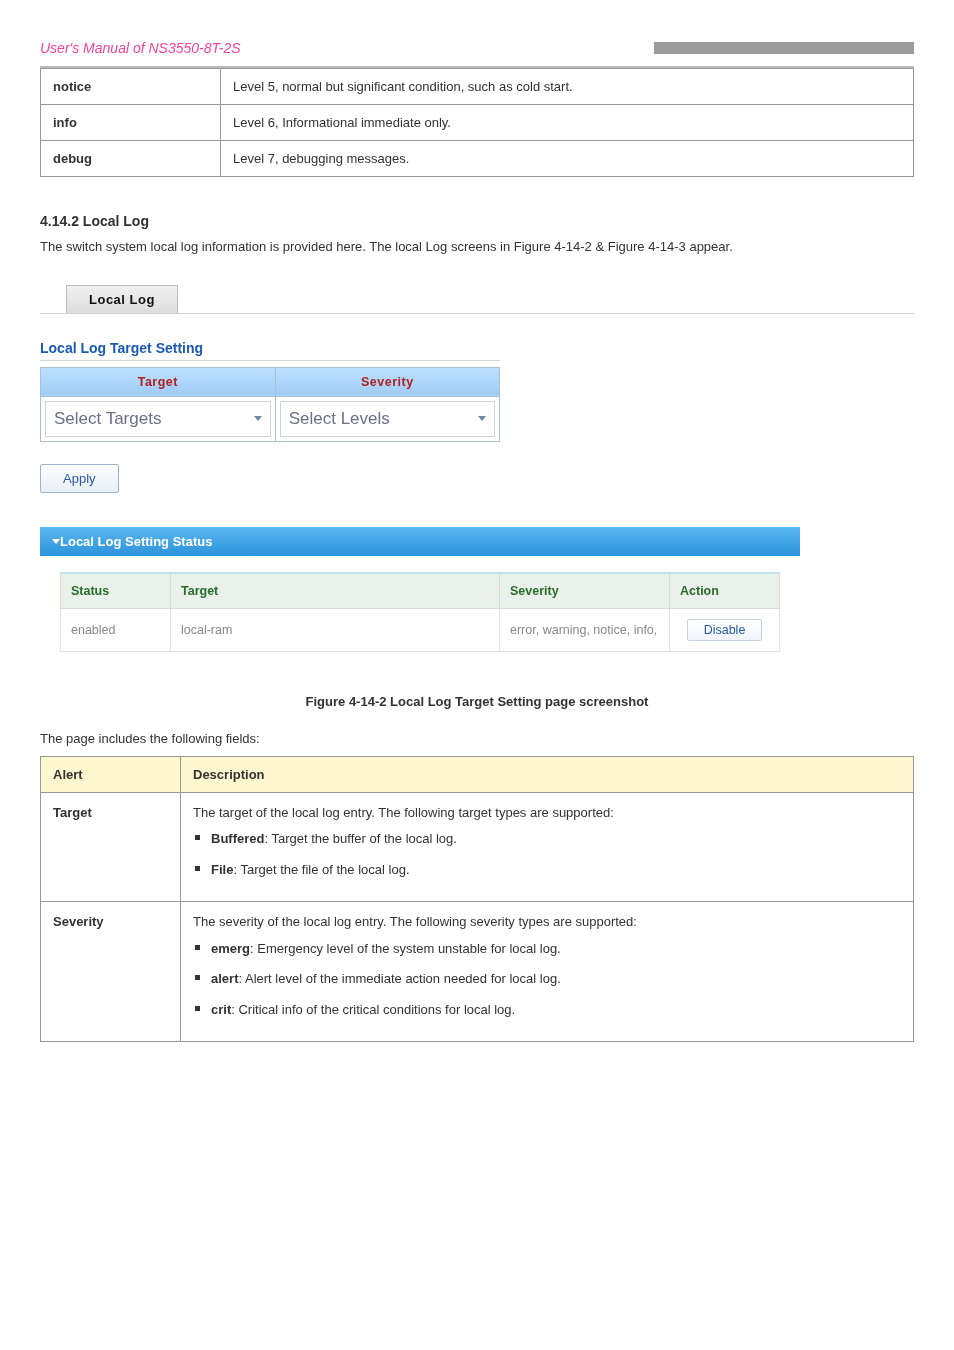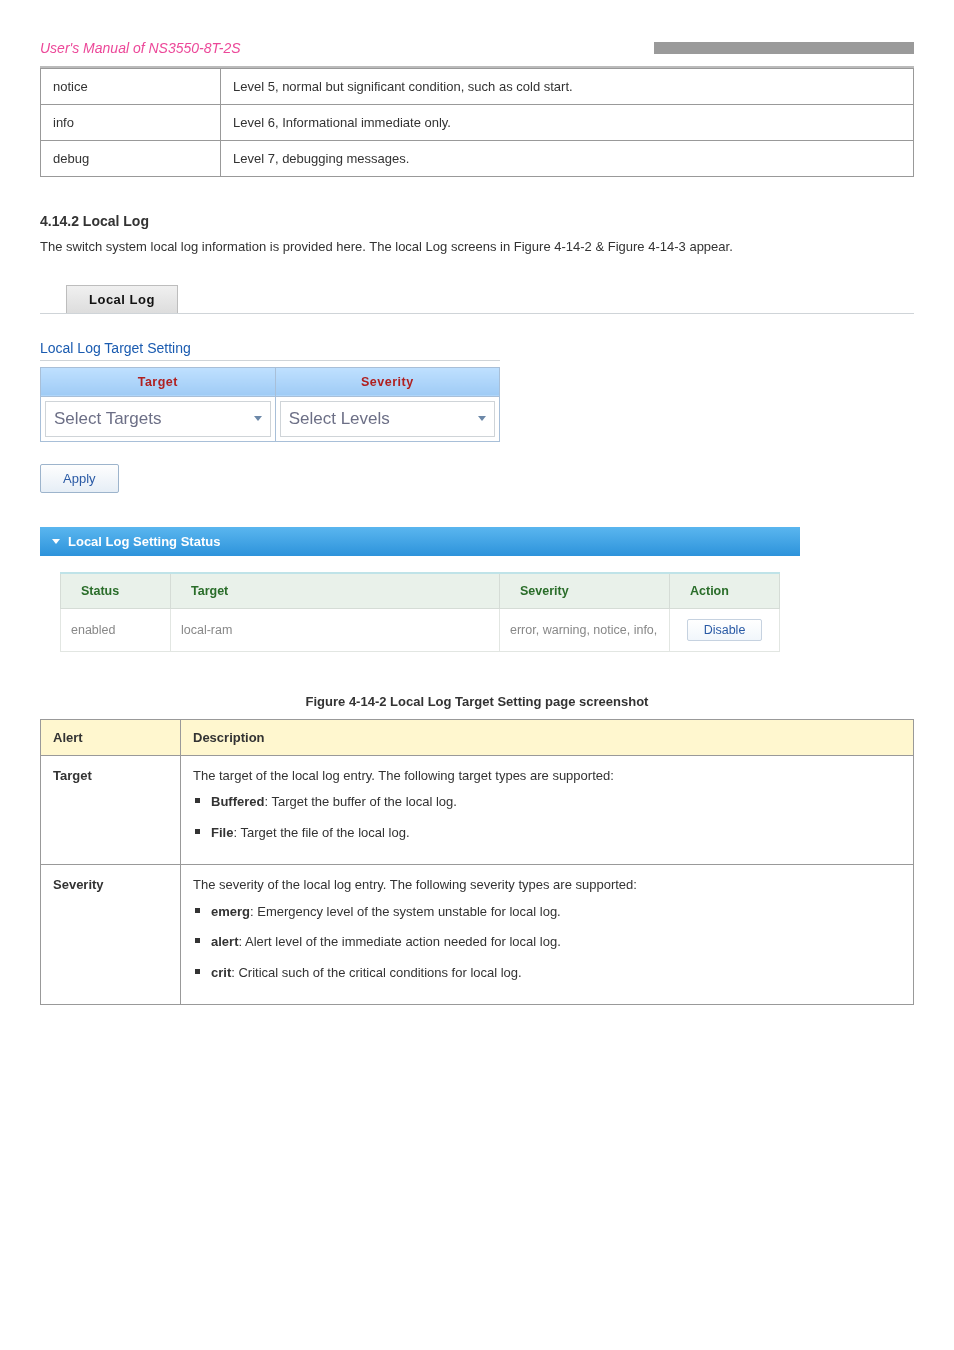--- a/index.html
+++ b/index.html
@@ -34,21 +34,21 @@
     width: 100%;
     border-collapse: collapse;
     margin-top: 0;
   }
   table.defs td {
     border: 1px solid #999;
     padding: 10px 12px;
     vertical-align: top;
     font-size: 13px;
   }
-  table.defs td.key { width: 180px; font-weight: normal; }
+  table.defs td.key { width: 180px; font-weight: bold; }
   .section-title {
     font-weight: bold;
     font-size: 14px;
     margin-top: 36px;
   }
   .section-body { font-size: 13px; margin-top: 8px; line-height: 1.5; }
   .figure-wrap { margin: 28px 0 6px; }
   .tab-bar {
     margin-left: 0;
     border-bottom: 1px solid #cfd4d8;
@@ -62,21 +62,21 @@
     border-bottom: none;
     padding: 6px 22px;
     font-weight: bold;
     font-size: 13px;
     letter-spacing: 0.5px;
     color: #111;
   }
   .panel { margin-top: 26px; }
   .panel-title {
     color: #1a5bb0;
-    font-weight: normal;
+    font-weight: bold;
     font-size: 14px;
     margin-bottom: 6px;
     border-bottom: 1px solid #cfd4d8;
     padding-bottom: 4px;
     width: 460px;
   }
   .tgt-table {
     width: 460px;
     border-collapse: collapse;
   }
@@ -130,42 +130,42 @@
     background: #fff;
   }
   .status-header {
     background: linear-gradient(#5ab6ef,#2d93db);
     color: #fff;
     font-weight: bold;
     font-size: 13px;
     padding: 7px 12px;
     display: flex;
     align-items: center;
-    gap: 8px;
+    gap: 0;
   }
   .status-header .tri {
     width: 0; height: 0;
     border-left: 4px solid transparent;
     border-right: 4px solid transparent;
     border-top: 5px solid #fff;
   }
   .status-body { padding: 16px 20px 28px; }
   table.status {
     width: 100%;
     border-collapse: collapse;
     font-size: 12.5px;
   }
   table.status th {
     background: #e9f1ea;
     color: #2a6d2a;
     text-align: left;
     font-weight: bold;
     border: 1px solid #d5dcd6;
     border-top: 2px solid #bfe3e8;
-    padding: 10px 20px;
+    padding: 10px 10px;
   }
   table.status td {
     border: 1px solid #e2e6e2;
     padding: 10px 10px;
     color: #888;
   }
   table.status td.action { text-align: center; }
   .link-btn {
     display: inline-block;
     color: #2a5aa5;
@@ -312,20 +312,21 @@
                 <td class="action"><span class="link-btn">Disable</span></td>
               </tr>
             </tbody>
         </table>
       </div>
     </div>
   </div>
 
   <div class="fig-caption">Figure 4-14-2 Local Log Target Setting page screenshot</div>
 
+  <div class="post-text">The page includes the following fields:</div>
 
   <table class="obj">
     <thead>
       <tr>
         <th>Alert</th>
         <th>Description</th>
       </tr>
     </thead>
     <tbody id="obj-body">
         <tr>
@@ -338,20 +339,20 @@
             </ul>
           </td>
         </tr>
         <tr>
           <td class="key">Severity</td>
           <td>
             <div>The severity of the local log entry. The following severity types are supported:</div>
             <ul class="sq">
               <li><span style="font-weight: bold; text-align: center;">emerg</span><span>: Emergency level of the system unstable for local log.</span></li>
               <li><span style="font-weight: bold;">alert</span><span>: Alert level of the immediate action needed for local log.</span></li>
-              <li><span style="font-weight: bold;">crit</span><span>: Critical such of the critical conditions for local log.</span></li>
+              <li><span style="font-weight: bold;">crit</span><span>: Critical info of the critical conditions for local log.</span></li>
             </ul>
           </td>
         </tr>
       </tbody>
   </table>
 
 </div>
 
 </body></html>

